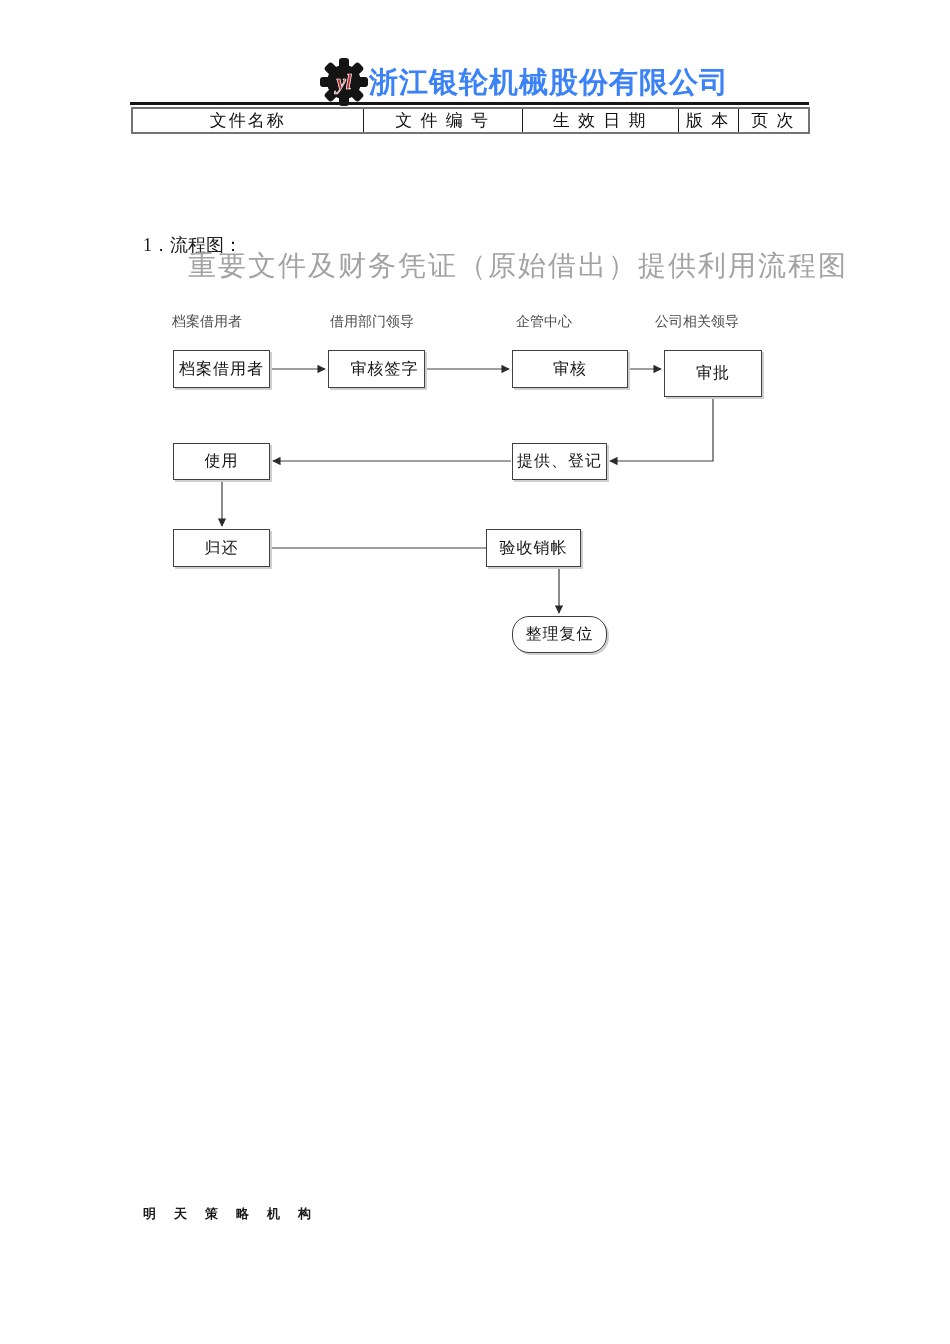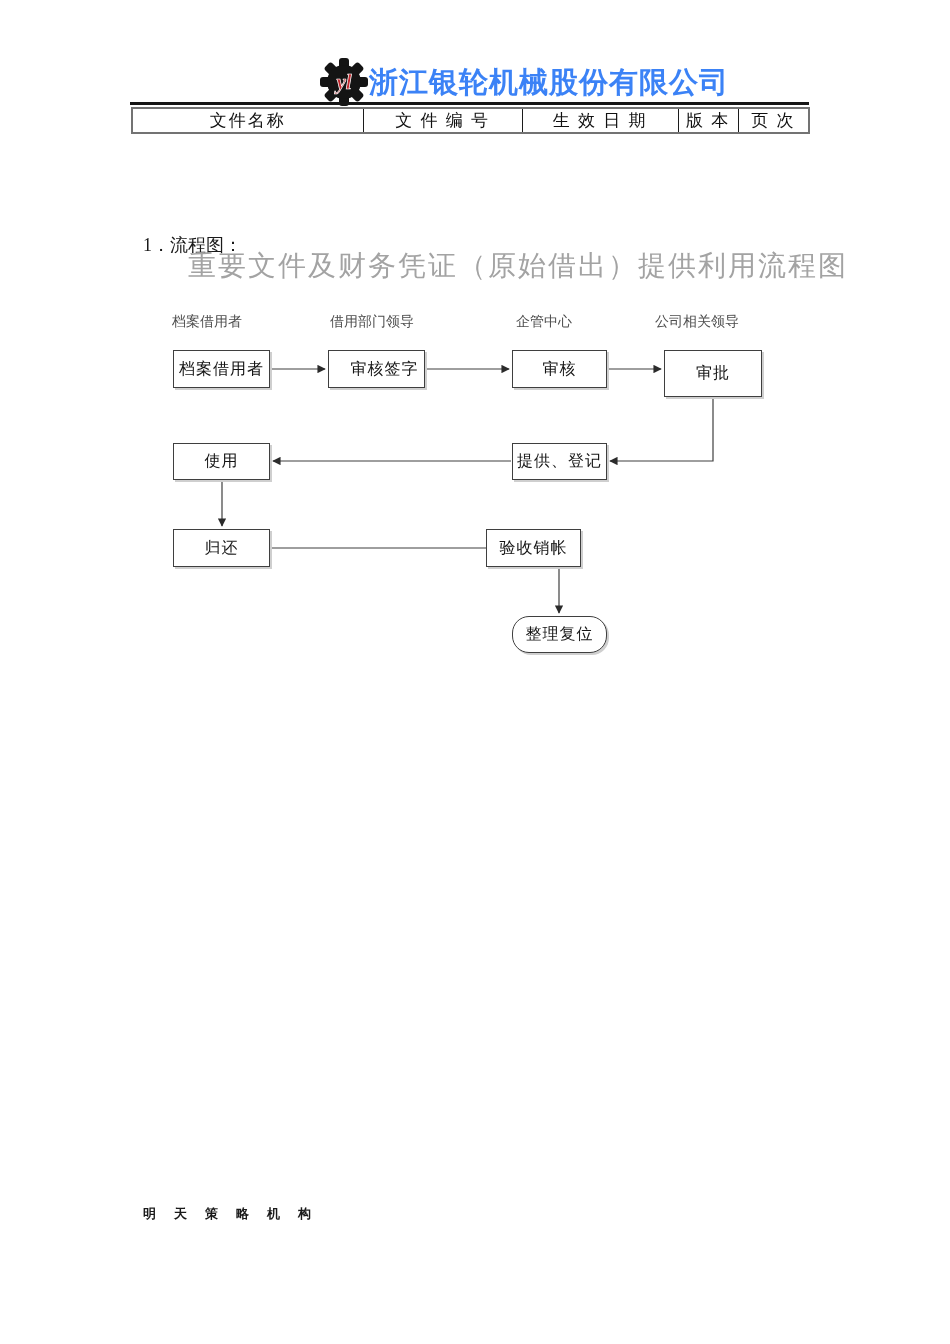--- a/index.html
+++ b/index.html
@@ -71,21 +71,21 @@
     position: absolute;
     background: #fff;
     border: 1px solid #3f3f3f;
     box-shadow: 2px 2px 0 #cfcfcf;
     display: flex; align-items: center; justify-content: center;
     font-size: 16px; color: #141414; letter-spacing: 1px;
     white-space: nowrap;
   }
   .n-apply    { left: 173px; top: 350px; width: 97px; height: 38px; }
   .n-sign     { left: 328px; top: 350px; width: 97px; height: 38px; padding-left: 16px; }
-  .n-review   { left: 512px; top: 350px; width: 95px; height: 38px; }
+  .n-review   { left: 512px; top: 350px; width: 116px; height: 38px; }
   .n-approve  { left: 664px; top: 350px; width: 98px; height: 47px; }
   .n-use      { left: 173px; top: 443px; width: 97px; height: 37px; }
   .n-provide  { left: 512px; top: 443px; width: 95px; height: 37px; }
   .n-return   { left: 173px; top: 529px; width: 97px; height: 38px; }
   .n-verify   { left: 486px; top: 529px; width: 95px; height: 38px; }
   .n-restore  { left: 512px; top: 616px; width: 95px; height: 37px; border-radius: 17px; }
 
   .connectors { position: absolute; left: 0; top: 0; pointer-events: none; }
 
   

